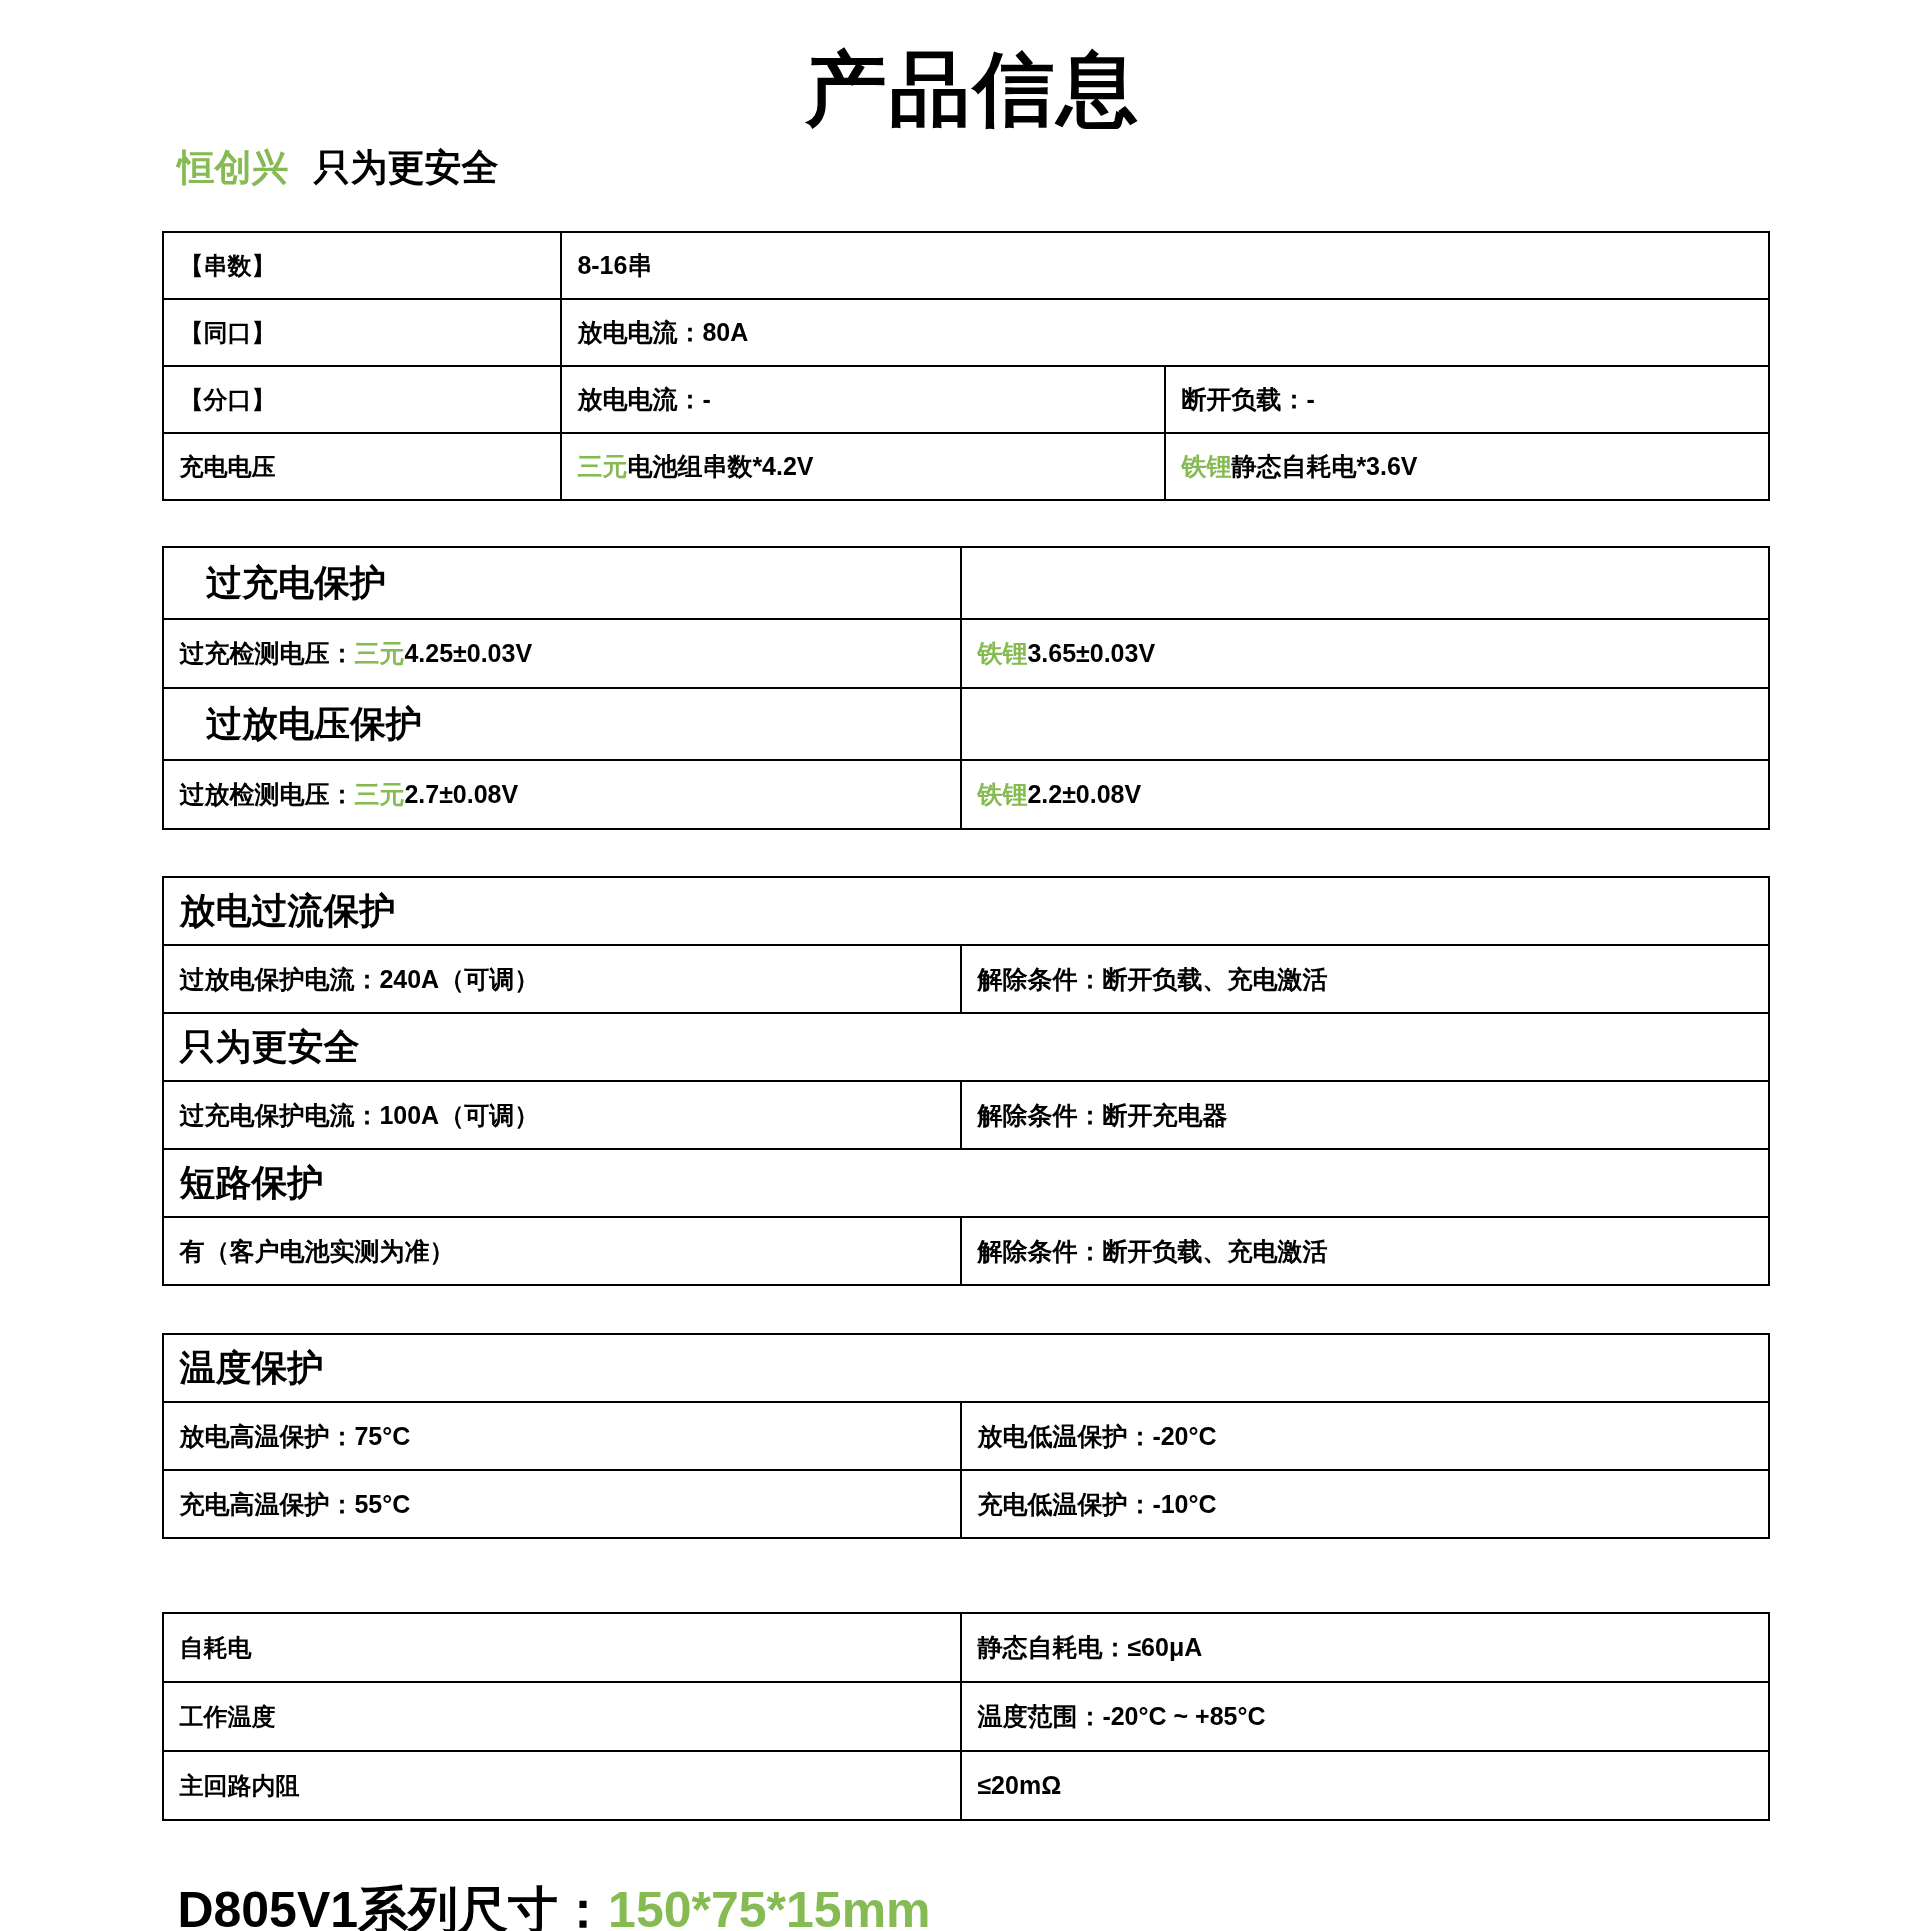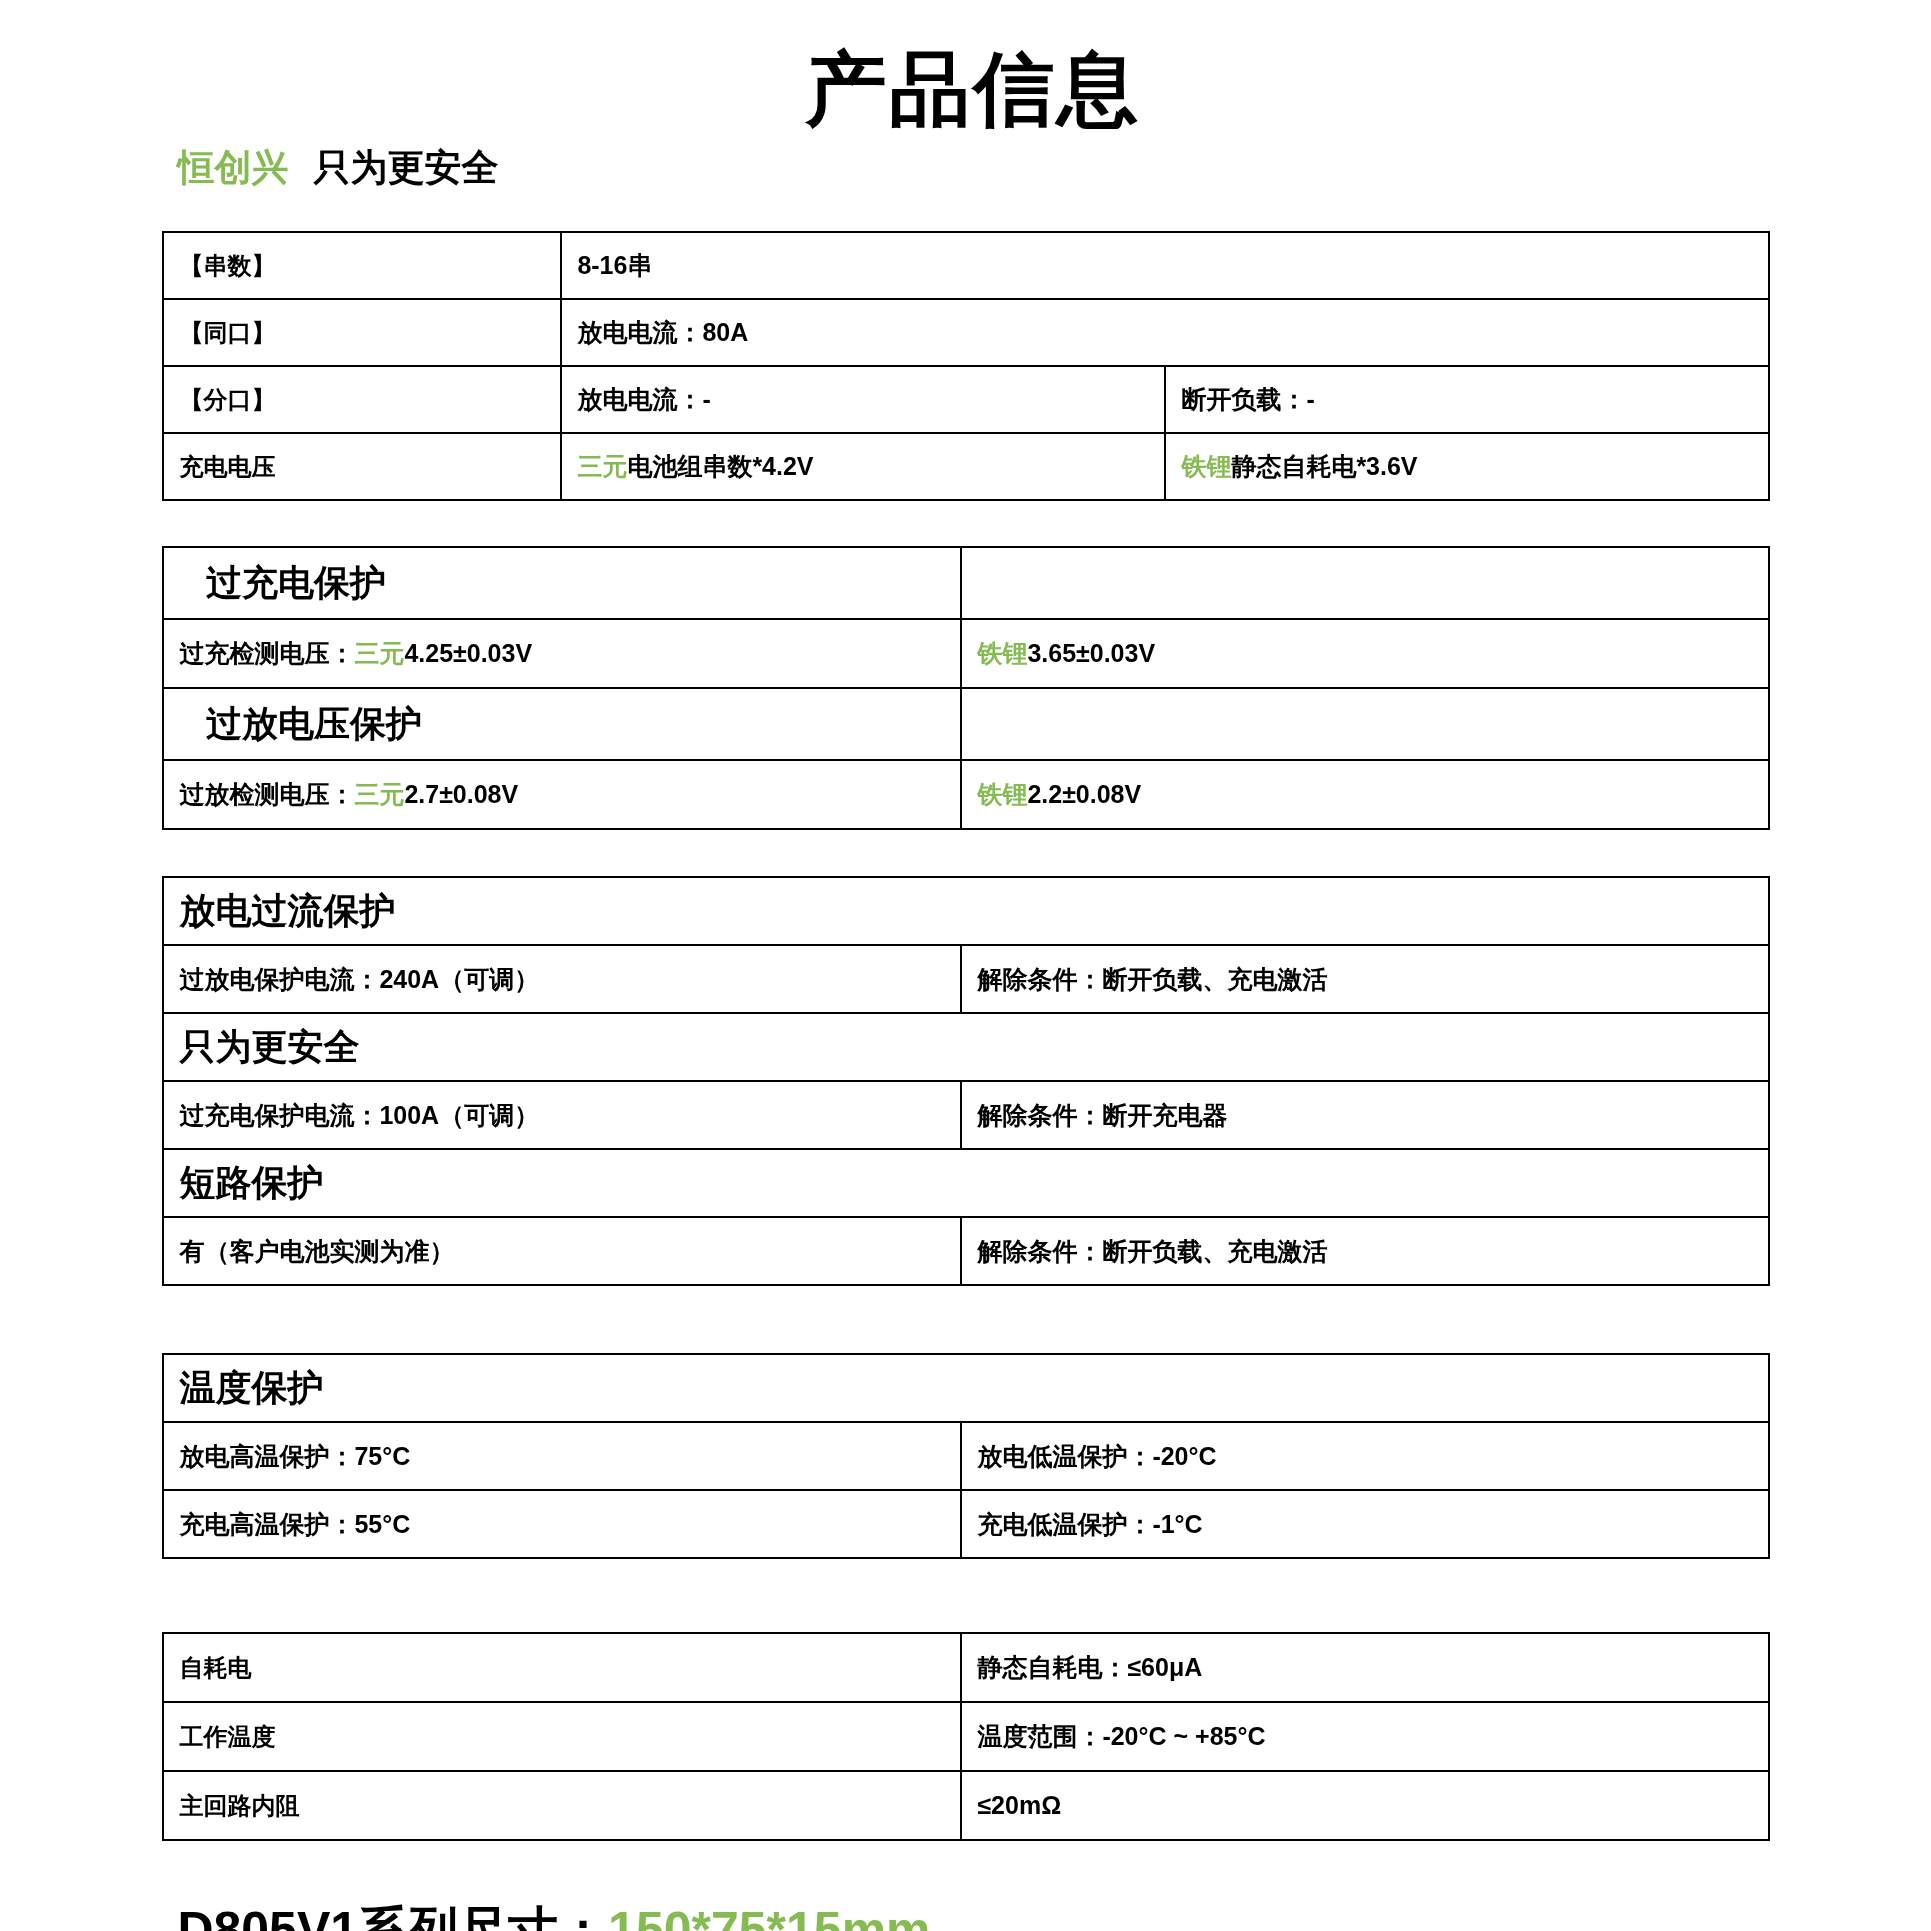--- a/index.html
+++ b/index.html
@@ -28,21 +28,21 @@
   }
   table.t td { border: 2.9px solid var(--border); padding: 0 9.7px 0 15.4px; vertical-align: middle; overflow: hidden; white-space: nowrap; }
   .lbl  { font-size: 24px; }
   .val  { font-size: 25px; }
   .hdr  { font-size: 36px; }
   .t1 { margin-bottom: 45px; }
   .t1 td { height: 65px; }
   .t2 { margin-bottom: 46px; }
   .t2 td.hdr-row { height: 70px; padding-left: 42px; }
   .t2 td.data-row { height: 67px; }
-  .t3 { margin-bottom: 67px; }
+  .t3 { margin-bottom: 47px; }
   .t3 td { height: 66px; }
   .t4 { margin-bottom: 73px; }
   .t4 td { height: 66px; }
   .t5 { margin-bottom: 56px; }
   .t5 td { height: 67px; }
   .footer {
     font-size: 50px; margin-left: 15.4px;
     display: flex; align-items: baseline;
   }
 </style>
@@ -149,21 +149,21 @@
     <tbody>
         <tr>
       <td class="hdr" colspan="2">温度保护</td>
     </tr>
     <tr>
       <td class="val">放电高温保护：75°C</td>
       <td class="val">放电低温保护：-20°C</td>
     </tr>
     <tr>
       <td class="val">充电高温保护：55°C</td>
-      <td class="val">充电低温保护：-1°C</td>
+      <td class="val">充电低温保护：-10°C</td>
     </tr>
   </tbody>
     </table>
 
   <table class="t t5">
     <colgroup>
         <col style="width:798px">
         <col style="width:808px">
       </colgroup>
     <tbody>

